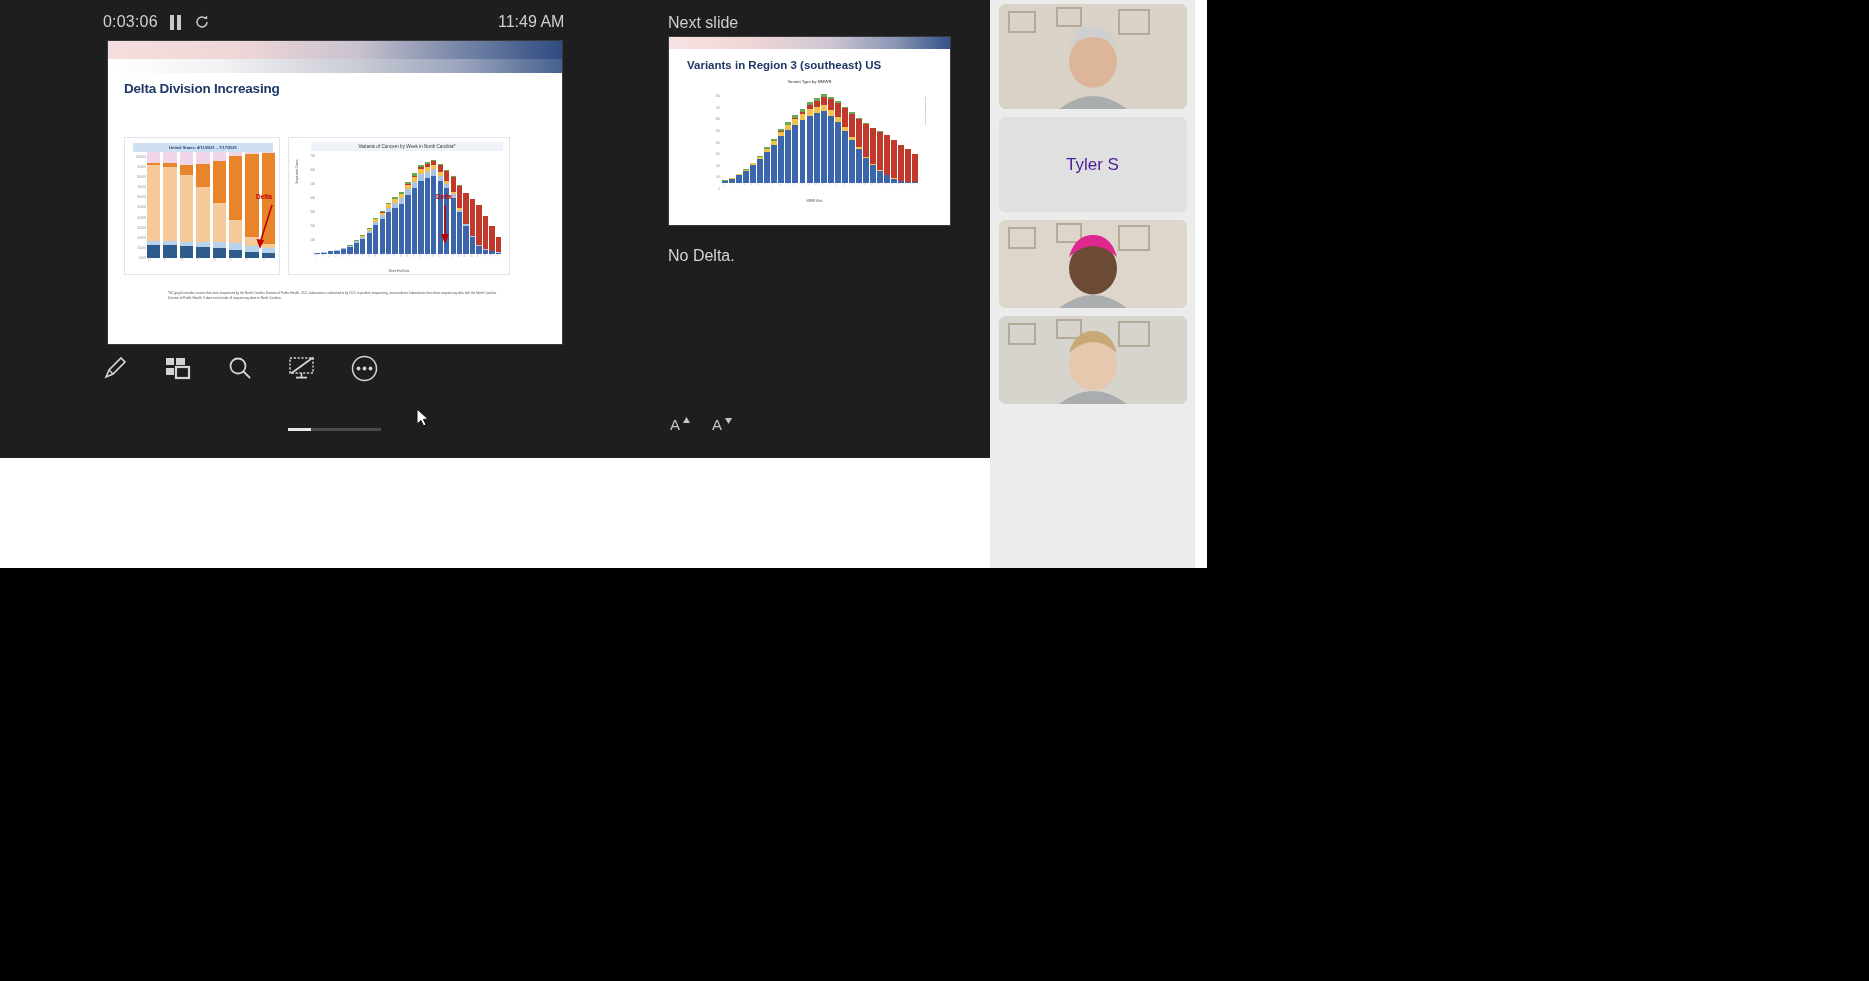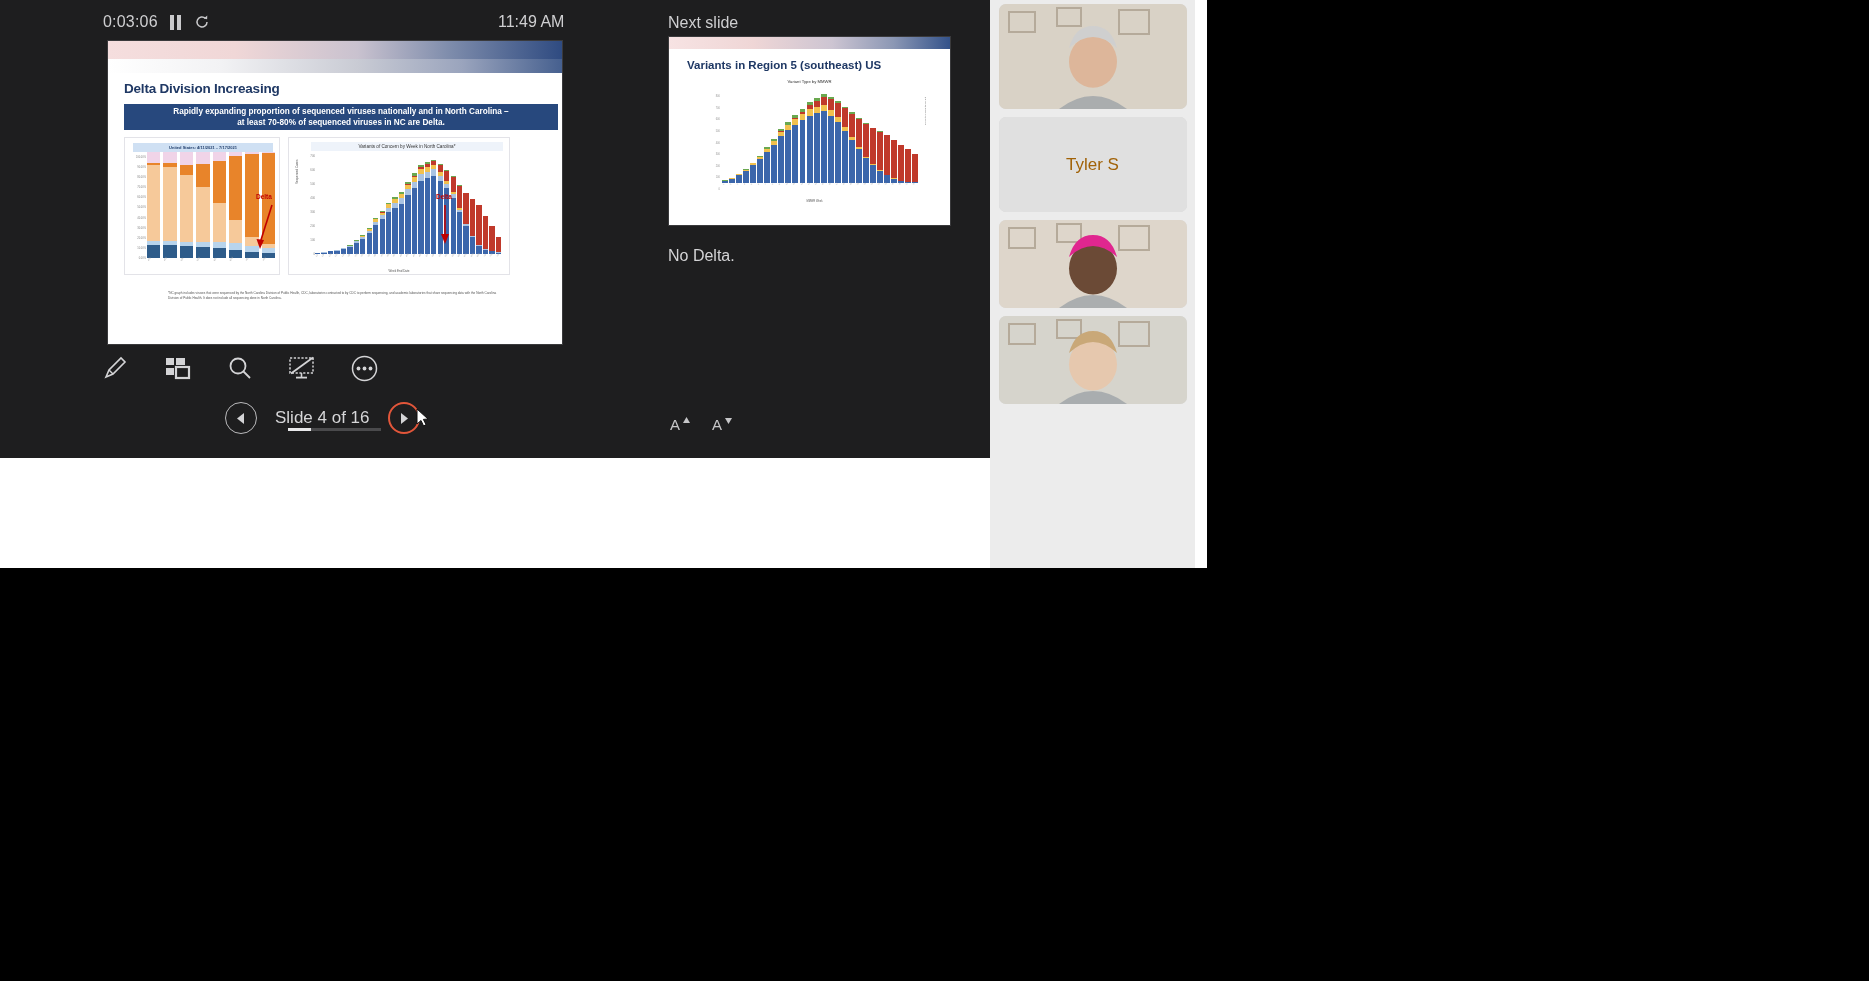--- a/index.html
+++ b/index.html
@@ -140,21 +140,21 @@
     overflow:hidden; background:#d8d8d8; }
   .tile.sel{ outline:3px solid #4cb3ee; outline-offset:0; border-radius:8px; }
   .tile .vid{ width:100%; display:block; }
   .namebar{ position:absolute; left:0; bottom:0; width:100%; height:22px;
     background:rgba(250,250,250,.92); display:flex; align-items:center;
     justify-content:center; gap:6px; font-size:13px; color:#111;}
   .host{ color:#333; font-size:12px;}
   .share-ic{ position:absolute; right:5px; top:3px; width:16px; height:15px;
     border:1.4px solid #222; border-radius:2px; display:flex; align-items:center; justify-content:center;}
   .tile-blank{ height:95px; background:#e0e0e0; display:flex; align-items:center;
-    justify-content:center; font-size:17px; color:#a16207; border-radius:7px;}
+    justify-content:center; font-size:17px; color:#4c1d95; border-radius:7px;}
   .rightedge{ position:absolute; left:1195px; top:0; width:12px; height:568px; background:#fff;}
   .whitepanel{ position:absolute; left:0; top:458px; width:990px; height:110px; background:#fff;}
 </style>
 </head>
 <body>
 
 <div class="root">
 
   <div class="presenter">
 
@@ -174,24 +174,20 @@
 
     <div class="clock">11:49 AM</div>
 
     <div class="slide-wrap">
       <div class="slide-inner">
         <div class="slide-topgrad"></div>
         <div class="slide-band2"></div>
 
         <div class="slide-title">Delta Division Increasing</div>
 
-        <div class="slide-banner">
-          <div>Rapidly expanding proportion of sequenced viruses nationally and in North Carolina –</div>
-          <div>at least 70-80% of sequenced viruses in NC are Delta.</div>
-        </div>
 
         <div class="charts">
 
           <div class="chart-box chartL">
             <div class="chartL-hdr">United States: 4/11/2021 – 7/17/2021</div>
             <div class="yaxisL" id="usY">
                 <span>100.00%</span>
                 <span>90.00%</span>
                 <span>80.00%</span>
                 <span>70.00%</span>
@@ -553,49 +549,36 @@
       <div class="tbtn">
         <svg width="27" height="27" viewBox="0 0 27 27">
           <circle cx="13.5" cy="13.5" r="12" fill="none" stroke="#d4d4d6" stroke-width="1.5"></circle>
           <circle cx="7.5" cy="13.5" r="1.9" fill="#d4d4d6"></circle>
           <circle cx="13.5" cy="13.5" r="1.9" fill="#d4d4d6"></circle>
           <circle cx="19.5" cy="13.5" r="1.9" fill="#d4d4d6"></circle>
         </svg>
       </div>
     </div>
 
-    <div class="slidenav">
-      <div class="navcirc">
-        <svg width="13" height="13" viewBox="0 0 13 13">
-          <path d="M9 1 L9 12 L2 6.5 Z" fill="#d4d4d6"></path>
-        </svg>
-      </div>
-      <div class="slidecount">Slide 4 of 16</div>
-      <div class="navcirc hl">
-        <svg width="13" height="13" viewBox="0 0 13 13">
-          <path d="M4 1 L4 12 L11 6.5 Z" fill="#d4d4d6"></path>
-        </svg>
-      </div>
-    </div>
 
     <div class="progress">
         <i id="progFill" style="width: 25%;"></i>
       </div>
 
     <svg class="cursor" viewBox="0 0 13 19">
       <path d="M1 1 L1 16 L5 12.5 L7.6 18 L10 16.6 L7.4 11.4 L12 11 Z" fill="#fff" stroke="#111" stroke-width="1"></path>
     </svg>
   </div>
 
   <div class="notes">
     <div class="notes-hdr">Next slide</div>
 
     <div class="next-thumb">
       <div class="nt-grad"></div>
-      <div class="nt-title">Variants in Region 5 (southeast) US</div>
+      <div class="nt-title">Variants in Region 3 (southeast) US</div>
       <div class="nt-sub">Variant Type by MMWR</div>
       <div class="nt-chart">
         <div class="nt-yl" id="r4Y">
             <span>800</span>
             <span>700</span>
             <span>600</span>
             <span>500</span>
             <span>400</span>
             <span>300</span>
             <span>200</span>

